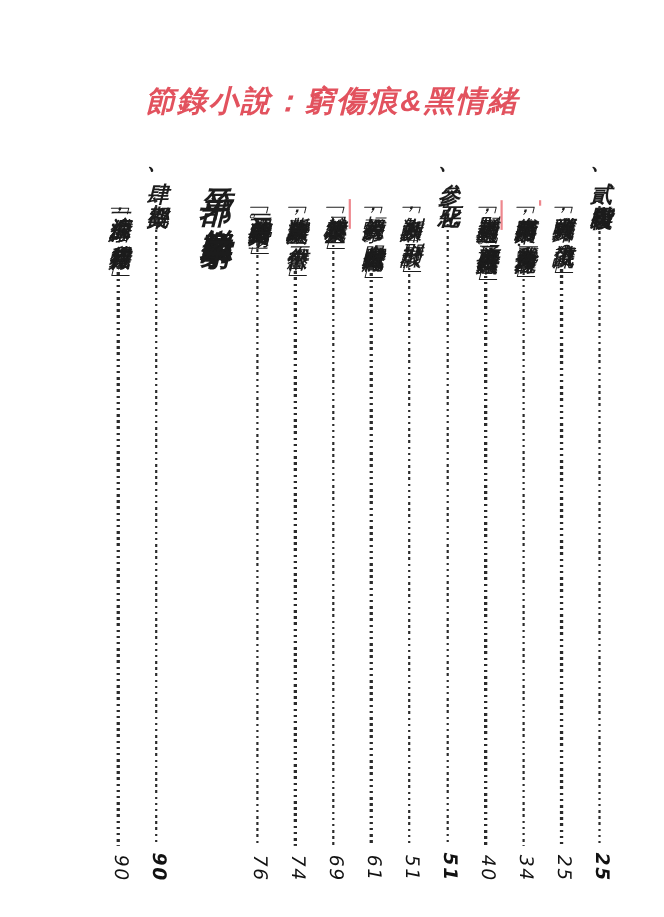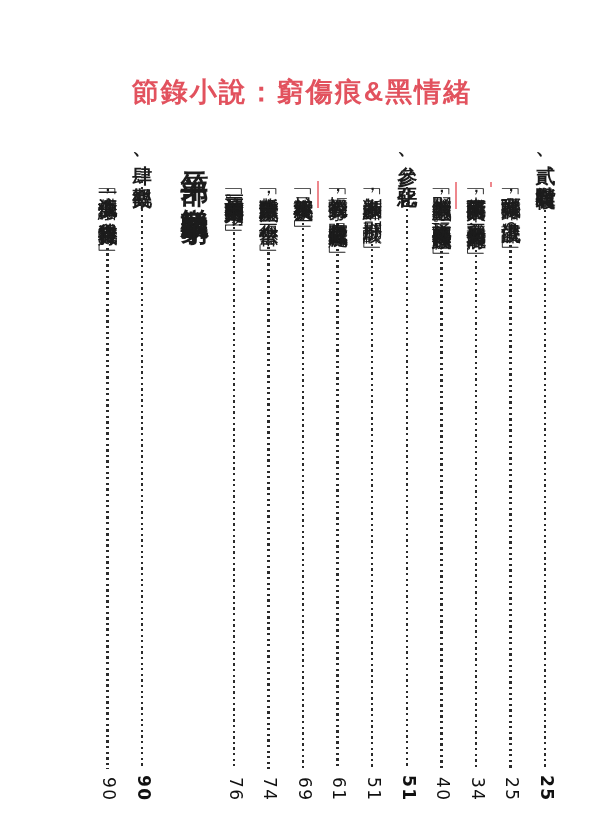--- a/index.html
+++ b/index.html
@@ -11,21 +11,21 @@
   }
   html,body{margin:0;padding:0;}
   body{
     width:604px;height:834px;
     background:var(--bg);
     font-family:"Liberation Serif","DejaVu Serif",serif;
     color:var(--ink);
     overflow:hidden;
     position:relative;
   }
-  .page{position:absolute;inset:0;}
+  .page{position:absolute;inset:0;font-style:italic;}
   .title{
     position:absolute;
     top:74px;left:0;right:0;
     margin:0;
     text-align:center;
     font-size:27px;
     font-weight:700;
     letter-spacing:2px;
     color:var(--title-color);
     font-family:"Liberation Sans","DejaVu Sans",sans-serif;

